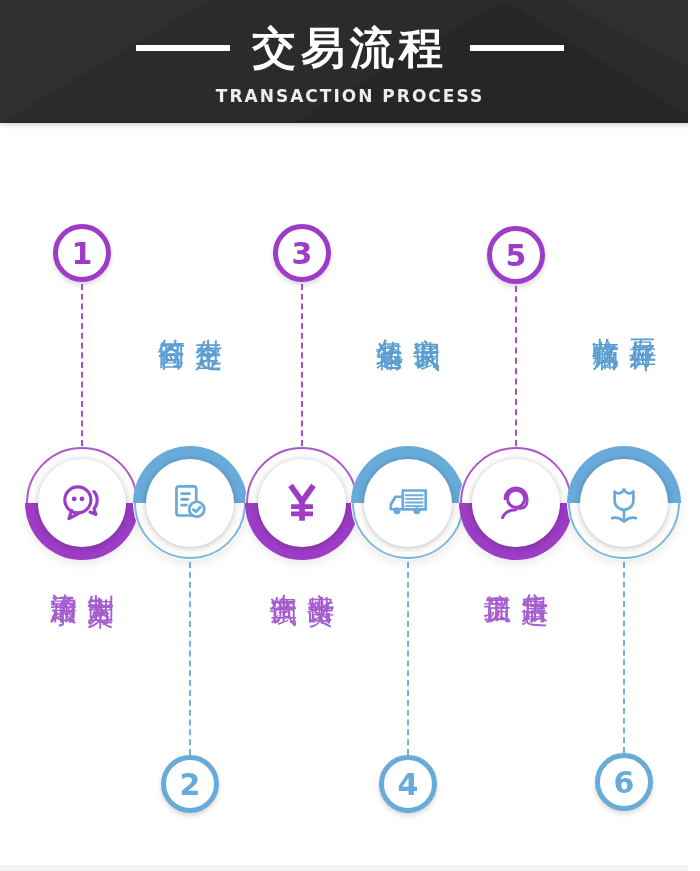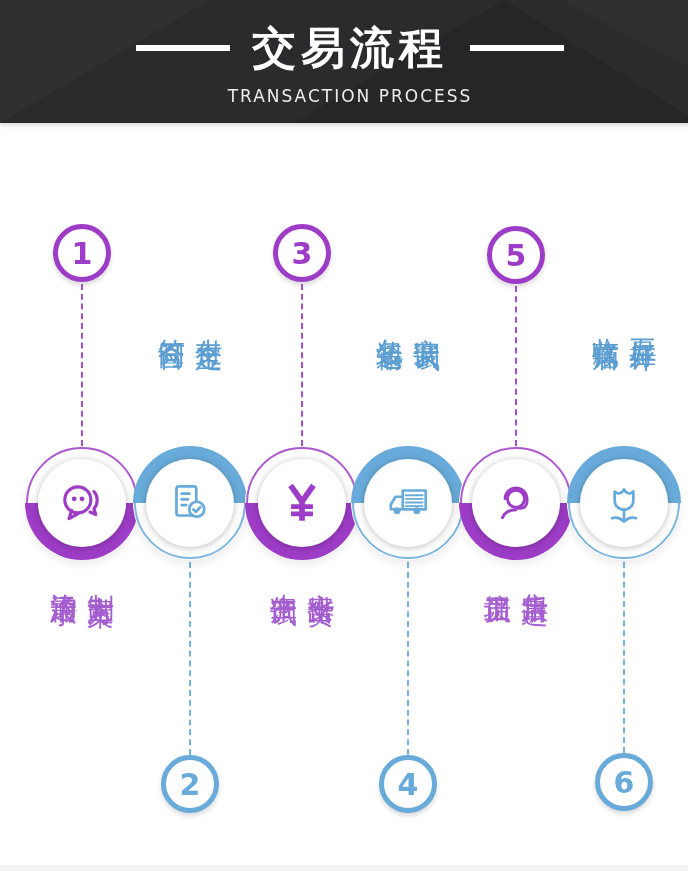--- a/index.html
+++ b/index.html
@@ -9,21 +9,21 @@
   }
   
   .header{position:absolute;top:0;left:0;width:700px;height:123px;background:var(--header-bg,#2b2b2d);box-shadow:0 2px 5px rgba(0,0,0,.18);}
   .hdr-deco{position:absolute;inset:0;}
   .hdr-deco.a{background:#3a3a3c;opacity:.35;clip-path:polygon(0 0,30% 0,0 100%);}
   .hdr-deco.b{background:#232325;opacity:.55;clip-path:polygon(42% 100%,72% 0,100% 100%);}
   .hdr-deco.c{background:#3a3a3c;opacity:.28;clip-path:polygon(80% 0,100% 0,100% 60%);}
   .title-row{position:absolute;top:24px;left:0;width:700px;display:flex;align-items:center;justify-content:center;gap:22px;}
   .dash{width:94px;height:6px;background:#ffffff;}
   .title{font-size:44px;line-height:1.1;font-weight:700;color:#ffffff;letter-spacing:5px;white-space:nowrap;}
-  .subtitle{position:absolute;top:86px;left:0;width:700px;text-align:center;color:#ededed;font-size:17px;letter-spacing:2px;font-weight:400;}
+  .subtitle{position:absolute;top:86px;left:0;width:700px;text-align:center;color:#ededed;font-size:17px;letter-spacing:2px;font-weight:700;}
   
   .purple{--c:var(--purple,#9d3cc6);--ct:var(--purple-text,#a55ecf);}
   .blue{--c:var(--blue,#68aad9);--ct:var(--blue-text,#5c9ed2);}
   
   .num{
     position:absolute;width:48px;height:48px;border-radius:50%;border:5px solid var(--c);
     background:#fff;box-shadow:0 3px 5px rgba(0,0,0,.15);
     display:flex;align-items:center;justify-content:center;
     font-size:30px;font-weight:700;color:var(--c);
   }

